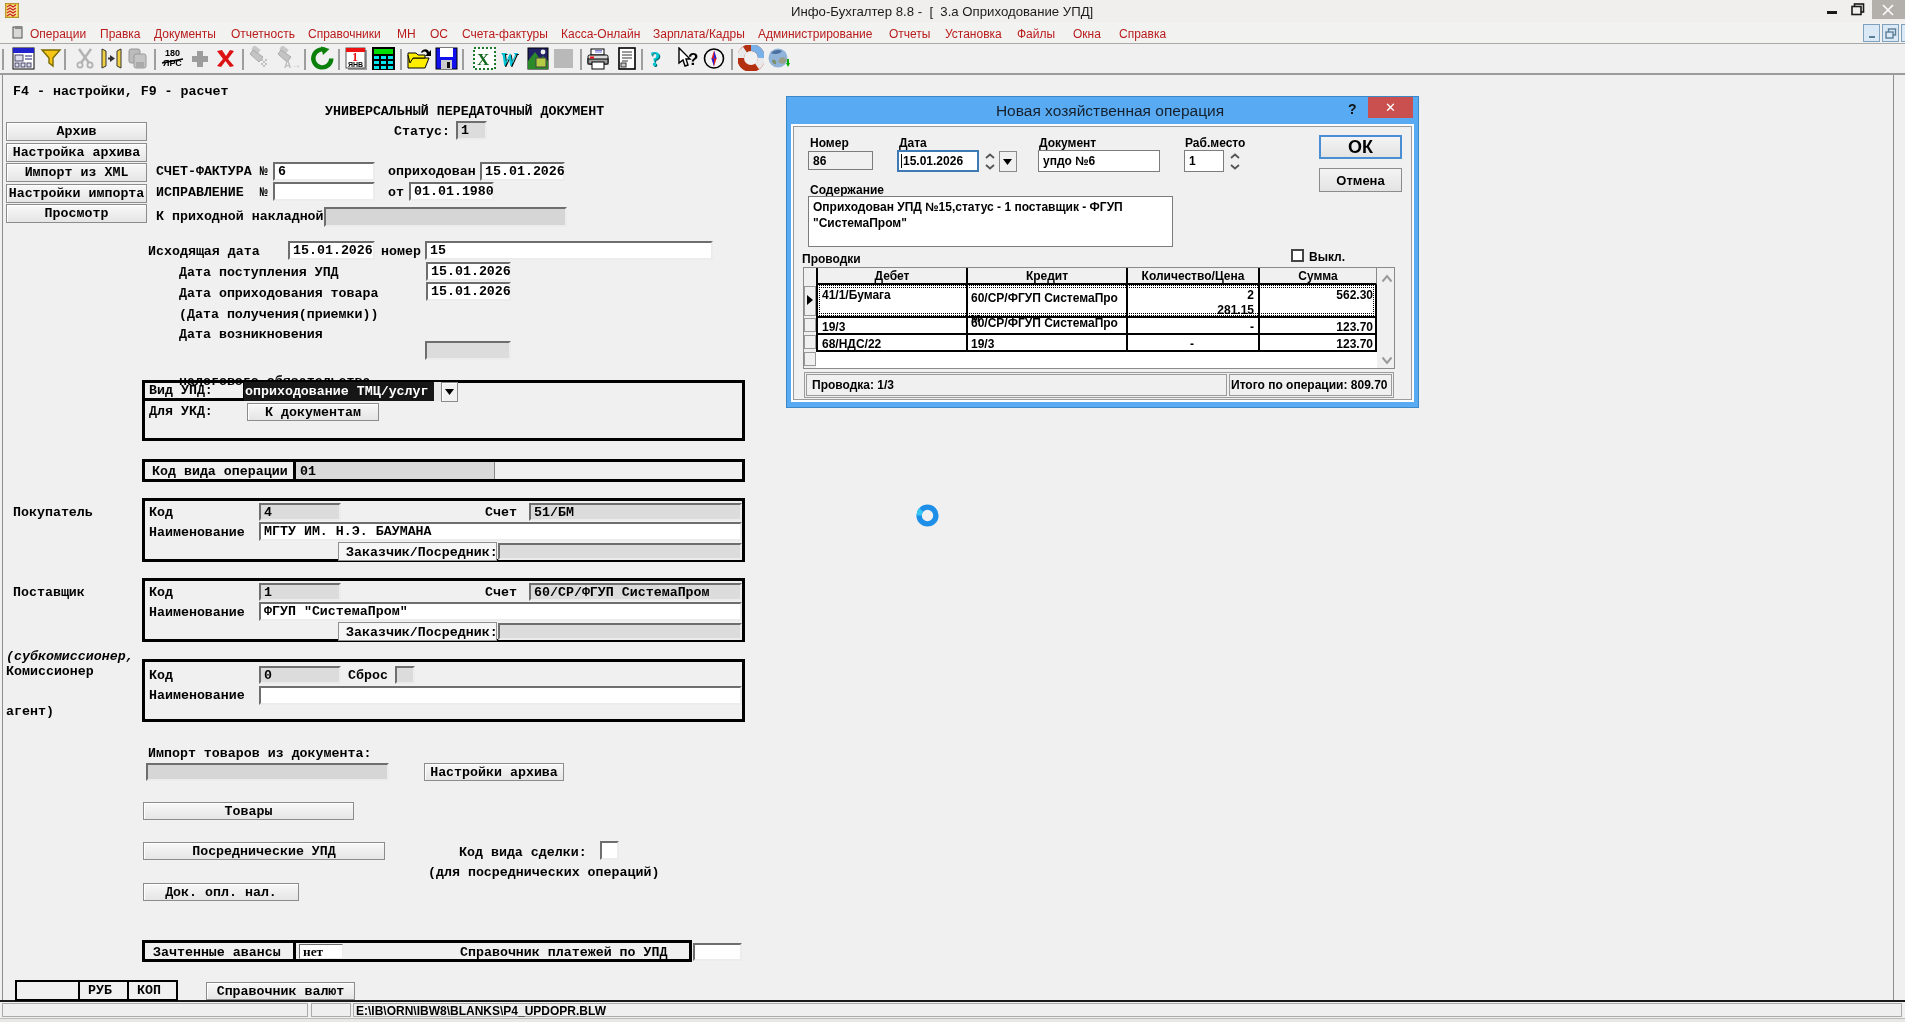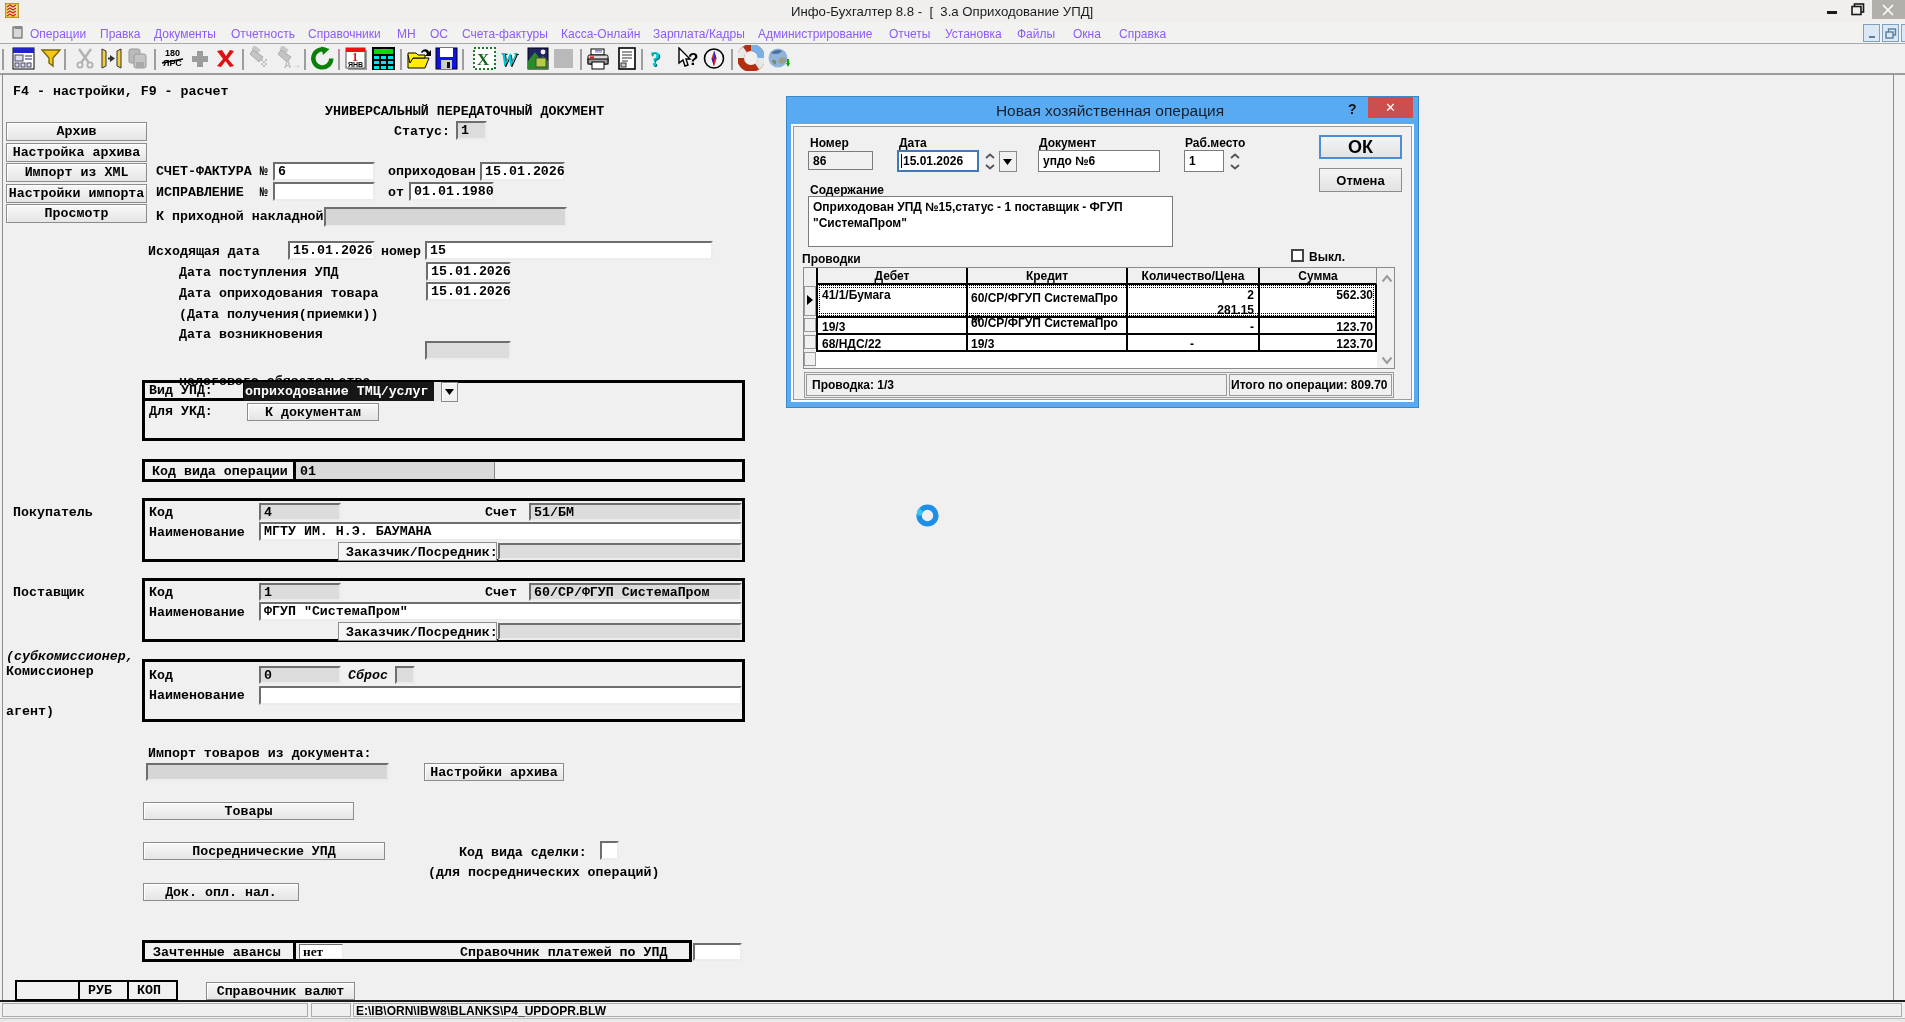--- a/index.html
+++ b/index.html
@@ -50,21 +50,21 @@
   <div class="abs" style="left:1872px;top:0;width:33px;height:19px;background:#b3b0ac;"></div>
   <svg class="abs" style="left:1882px;top:4px" width="12" height="12" viewBox="0 0 12 12">
     <path d="M1 1 L11 11 M11 1 L1 11" stroke="#fdfdfd" stroke-width="1.6"></path>
   </svg>
 
   <div class="abs" style="left:0;top:22px;width:1905px;height:22px;background:#f2f2f1;border-bottom:1px solid #a9a9a9;"></div>
   <svg class="abs" style="left:12px;top:26px" width="12" height="13" viewBox="0 0 12 13">
     <rect x="1" y="1" width="9" height="11" fill="#d8d8d8" stroke="#555"></rect>
     <rect x="3" y="0" width="7" height="3" fill="#888"></rect>
   </svg>
-  <div id="menu" style="position:absolute;left:0;top:27px;width:1905px;height:14px;font-size:12px;color:#8b5cf6;">
+  <div id="menu" style="position:absolute;left:0;top:27px;width:1905px;height:14px;font-size:12px;color:#b91c1c;">
     <span class="abs" style="left:30px;top:0;white-space:pre;">Операции</span>
     <span class="abs" style="left:100px;top:0;white-space:pre;">Правка</span>
     <span class="abs" style="left:154px;top:0;white-space:pre;">Документы</span>
     <span class="abs" style="left:231px;top:0;white-space:pre;">Отчетность</span>
     <span class="abs" style="left:308px;top:0;white-space:pre;">Справочники</span>
     <span class="abs" style="left:397px;top:0;white-space:pre;">МН</span>
     <span class="abs" style="left:430px;top:0;white-space:pre;">ОС</span>
     <span class="abs" style="left:462px;top:0;white-space:pre;">Счета-фактуры</span>
     <span class="abs" style="left:561px;top:0;white-space:pre;">Касса-Онлайн</span>
     <span class="abs" style="left:653px;top:0;white-space:pre;">Зарплата/Кадры</span>
@@ -363,21 +363,21 @@
     <div class="abs" style="left:338px;top:622px;width:159px;height:19px;background:#f6f6f6;border:1px solid #909090;"></div>
     <div class="m" style="left:346px;top:626px;">Заказчик/Посредник:</div>
     <div class="inp ginp" style="left:498px;top:623px;width:244px;height:17px;"></div>
 
     <div class="m" style="left:6px;top:665px;">Комиссионер</div>
     <div class="m" style="left:6px;top:650px;font-style:italic;">(субкомиссионер,</div>
     <div class="m" style="left:6px;top:705px;">агент)</div>
     <div class="fr3" style="left:142px;top:659px;width:603px;height:63px;"></div>
     <div class="m" style="left:149px;top:669px;">Код</div>
     <div class="inp ginp" style="left:259px;top:666px;width:82px;height:18px;">0</div>
-    <div class="m" style="left:348px;top:669px;font-style:italic;">Сброс</div>
+    <div class="m" style="left:348px;top:669px;">Сброс</div>
     <div class="inp ginp" style="left:395px;top:666px;width:20px;height:18px;"></div>
     <div class="m" style="left:149px;top:689px;">Наименование</div>
     <div class="inp" style="left:259px;top:686px;width:483px;height:19px;"></div>
 
     <div class="m" style="left:148px;top:747px;">Импорт товаров из документа:</div>
     <div class="inp" style="left:146px;top:763px;width:243px;height:18px;background:#d6d6d6;"></div>
     <div class="btn" style="left:424px;top:763px;width:140px;height:18px;">Настройки архива</div>
 
     <div class="btn" style="left:143px;top:802px;width:211px;height:18px;">Товары</div>
 

